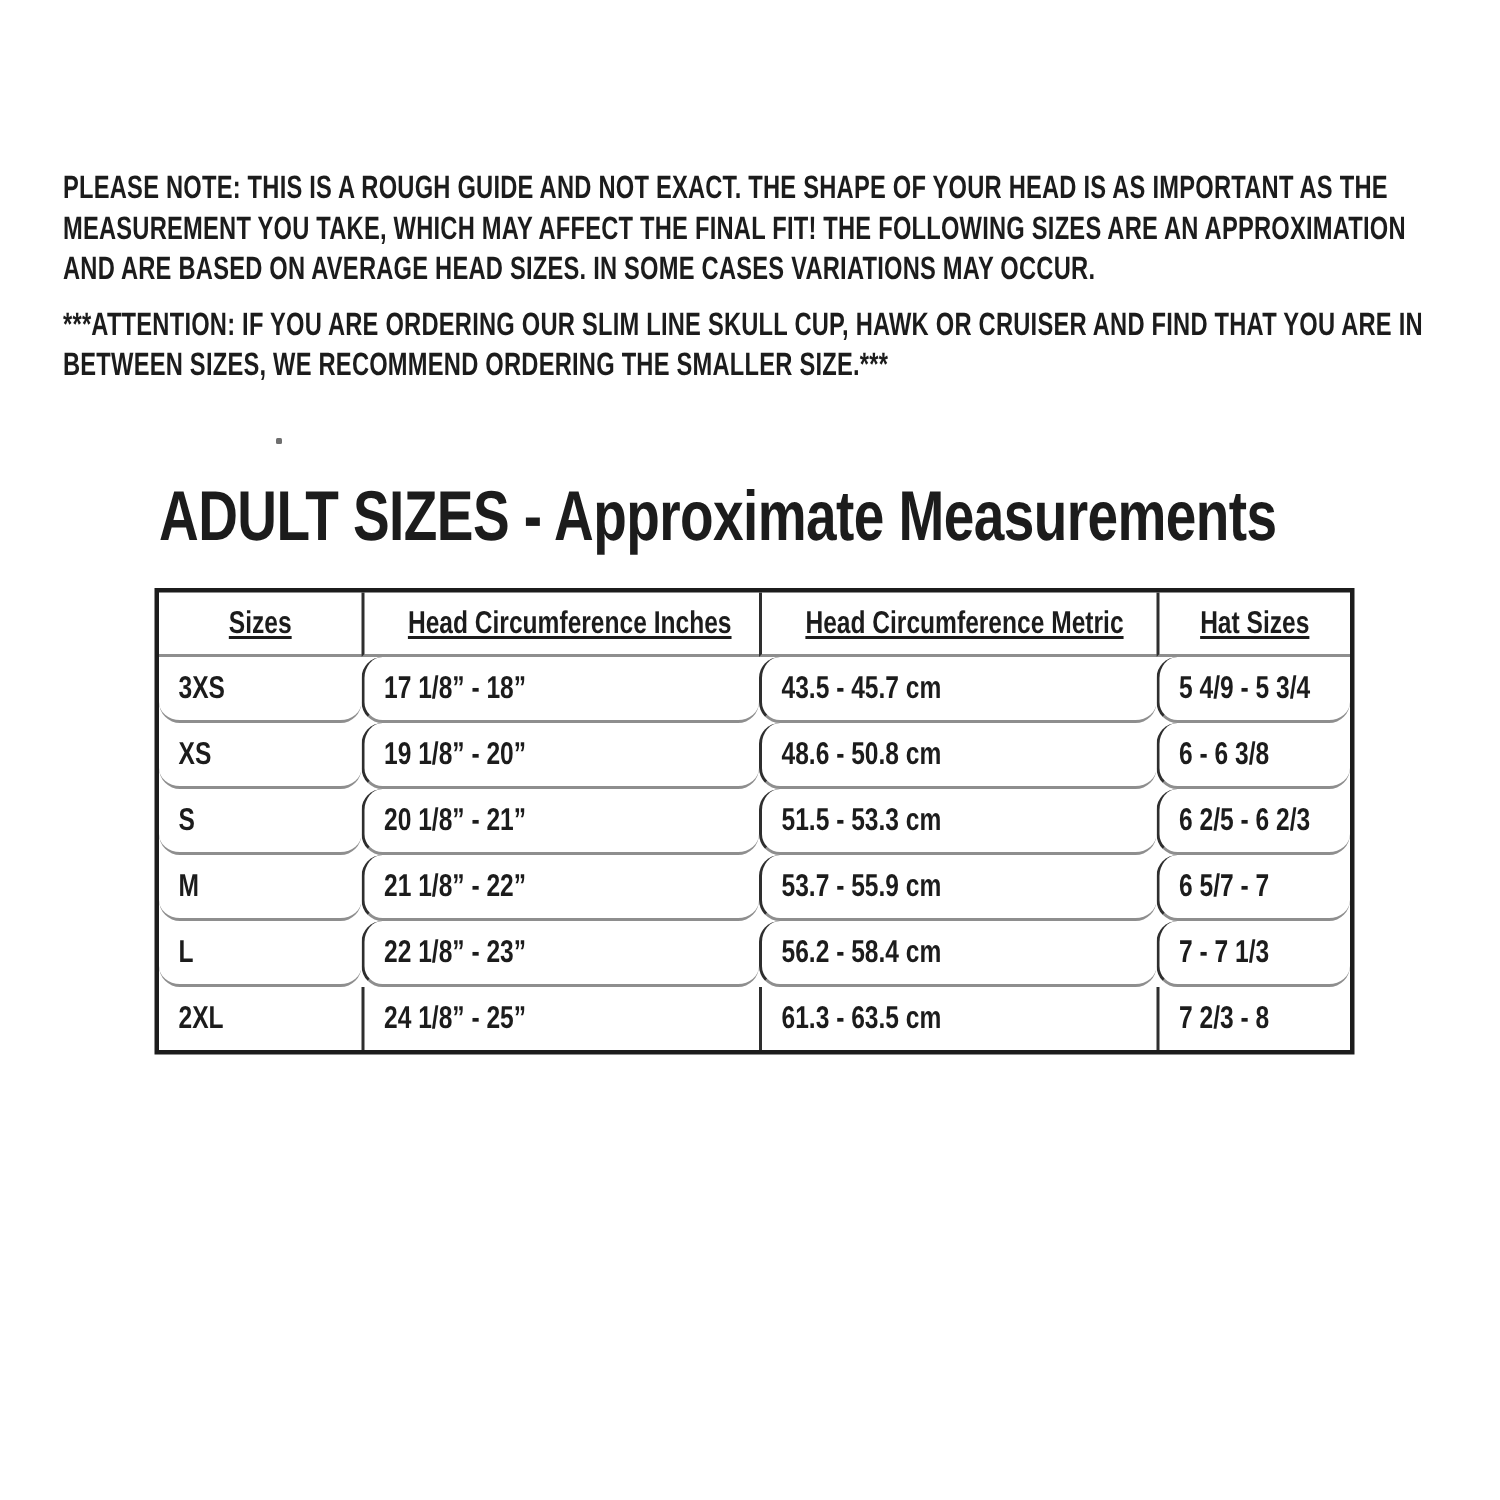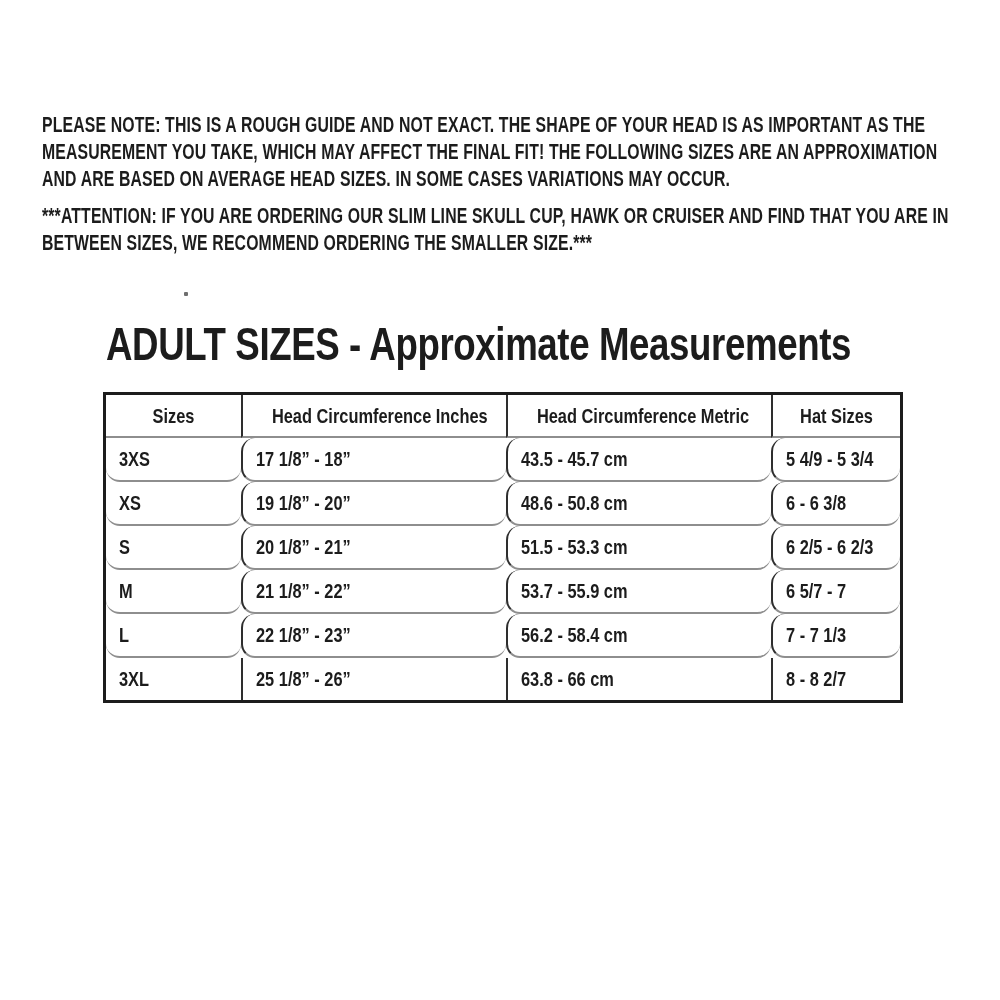--- a/index.html
+++ b/index.html
@@ -56,20 +56,21 @@
     border-collapse: separate;
     border-spacing: 0;
     border: 3px solid #1c1c1c;
     table-layout: fixed;
   }
   .size-table th, .size-table td {
     padding: 0;
     font-size: 21px;
     font-weight: bold;
     overflow: visible;
+    text-decoration: underline;
   }
   .size-table thead th { height: 41px; }
   .size-table tbody td { height: 42px; }
   .size-table th + th, .size-table td + td {
     border-left: 2px solid #2e2e2e;
     margin-top: 17px;
   }
   .size-table thead th {
     border-bottom: 2px solid #8e8e8e;
   }
@@ -152,19 +153,19 @@
       <td><span class="ct">53.7 - 55.9 cm</span></td>
       <td><span class="ct">6 5/7 - 7</span></td>
     </tr>
     <tr>
       <td><span class="ct">L</span></td>
       <td><span class="ct">22 1/8” - 23”</span></td>
       <td><span class="ct">56.2 - 58.4 cm</span></td>
       <td><span class="ct">7 - 7 1/3</span></td>
     </tr>
     <tr>
-      <td><span class="ct">3XL</span></td>
-      <td><span class="ct">25 1/8” - 26”</span></td>
-      <td><span class="ct">63.8 - 66 cm</span></td>
-      <td><span class="ct">8 - 8 2/7</span></td>
+      <td><span class="ct">2XL</span></td>
+      <td><span class="ct">24 1/8” - 25”</span></td>
+      <td><span class="ct">61.3 - 63.5 cm</span></td>
+      <td><span class="ct">7 2/3 - 8</span></td>
     </tr>
   </tbody>
 </table>
 
 </body></html>

